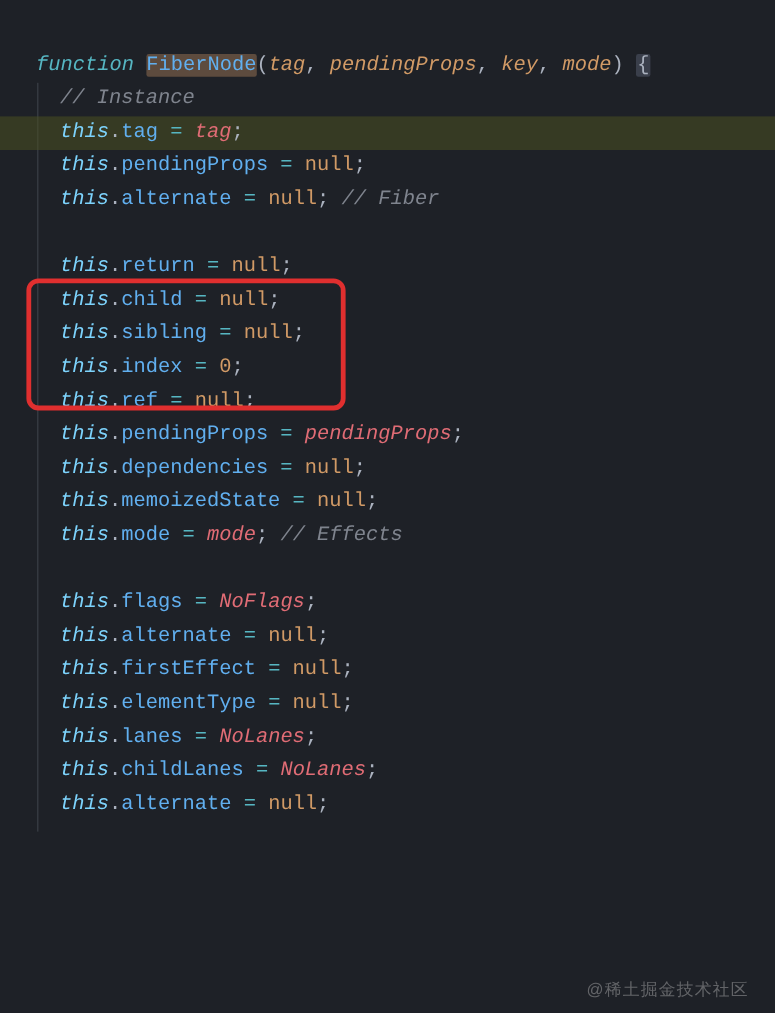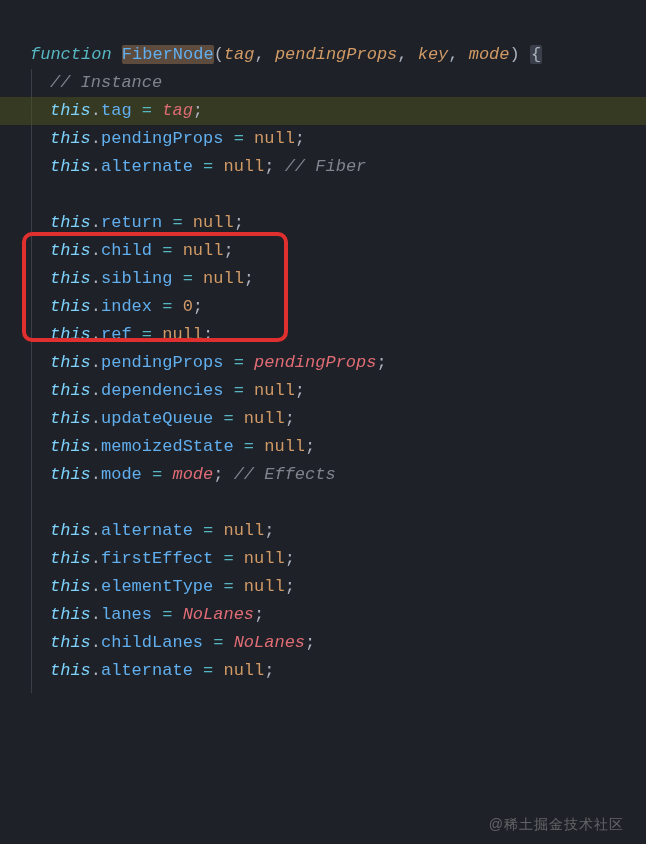--- a/index.html
+++ b/index.html
@@ -88,24 +88,24 @@
       <div class="line indent1"><span class="this">this</span><span class="punc">.</span><span class="prop">pendingProps</span> <span class="op">=</span> <span class="null">null</span><span class="sc">;</span></div>
       <div class="line indent1"><span class="this">this</span><span class="punc">.</span><span class="prop">alternate</span> <span class="op">=</span> <span class="null">null</span><span class="sc">;</span> <span class="comment">// Fiber</span></div>
       <div class="line indent1">&nbsp;</div>
       <div class="line indent1"><span class="this">this</span><span class="punc">.</span><span class="prop">return</span> <span class="op">=</span> <span class="null">null</span><span class="sc">;</span></div>
       <div class="line indent1"><span class="this">this</span><span class="punc">.</span><span class="prop">child</span> <span class="op">=</span> <span class="null">null</span><span class="sc">;</span></div>
       <div class="line indent1"><span class="this">this</span><span class="punc">.</span><span class="prop">sibling</span> <span class="op">=</span> <span class="null">null</span><span class="sc">;</span></div>
       <div class="line indent1"><span class="this">this</span><span class="punc">.</span><span class="prop">index</span> <span class="op">=</span> <span class="num">0</span><span class="sc">;</span></div>
       <div class="line indent1"><span class="this">this</span><span class="punc">.</span><span class="prop">ref</span> <span class="op">=</span> <span class="null">null</span><span class="sc">;</span></div>
       <div class="line indent1"><span class="this">this</span><span class="punc">.</span><span class="prop">pendingProps</span> <span class="op">=</span> <span class="ident">pendingProps</span><span class="sc">;</span></div>
       <div class="line indent1"><span class="this">this</span><span class="punc">.</span><span class="prop">dependencies</span> <span class="op">=</span> <span class="null">null</span><span class="sc">;</span></div>
-      <div class="line indent1"><span class="this">this</span><span class="punc">.</span><span class="prop">updateQueue</span> <span class="op">=</span> <span class="null">null</span><span class="sc">;</span></div>
       <div class="line indent1"><span class="this">this</span><span class="punc">.</span><span class="prop">memoizedState</span> <span class="op">=</span> <span class="null">null</span><span class="sc">;</span></div>
       <div class="line indent1"><span class="this">this</span><span class="punc">.</span><span class="prop">mode</span> <span class="op">=</span> <span class="ident">mode</span><span class="sc">;</span> <span class="comment">// Effects</span></div>
       <div class="line indent1">&nbsp;</div>
+      <div class="line indent1"><span class="this">this</span><span class="punc">.</span><span class="prop">flags</span> <span class="op">=</span> <span class="ident">NoFlags</span><span class="sc">;</span></div>
       <div class="line indent1"><span class="this">this</span><span class="punc">.</span><span class="prop">alternate</span> <span class="op">=</span> <span class="null">null</span><span class="sc">;</span></div>
       <div class="line indent1"><span class="this">this</span><span class="punc">.</span><span class="prop">firstEffect</span> <span class="op">=</span> <span class="null">null</span><span class="sc">;</span></div>
       <div class="line indent1"><span class="this">this</span><span class="punc">.</span><span class="prop">elementType</span> <span class="op">=</span> <span class="null">null</span><span class="sc">;</span></div>
       <div class="line indent1"><span class="this">this</span><span class="punc">.</span><span class="prop">lanes</span> <span class="op">=</span> <span class="ident">NoLanes</span><span class="sc">;</span></div>
       <div class="line indent1"><span class="this">this</span><span class="punc">.</span><span class="prop">childLanes</span> <span class="op">=</span> <span class="ident">NoLanes</span><span class="sc">;</span></div>
       <div class="line indent1"><span class="this">this</span><span class="punc">.</span><span class="prop">alternate</span> <span class="op">=</span> <span class="null">null</span><span class="sc">;</span></div>
     </div>
 </div>
 
 <div class="annotation-box" style="top: 232px; left: 22px; width: 258px; height: 102px;"></div>

